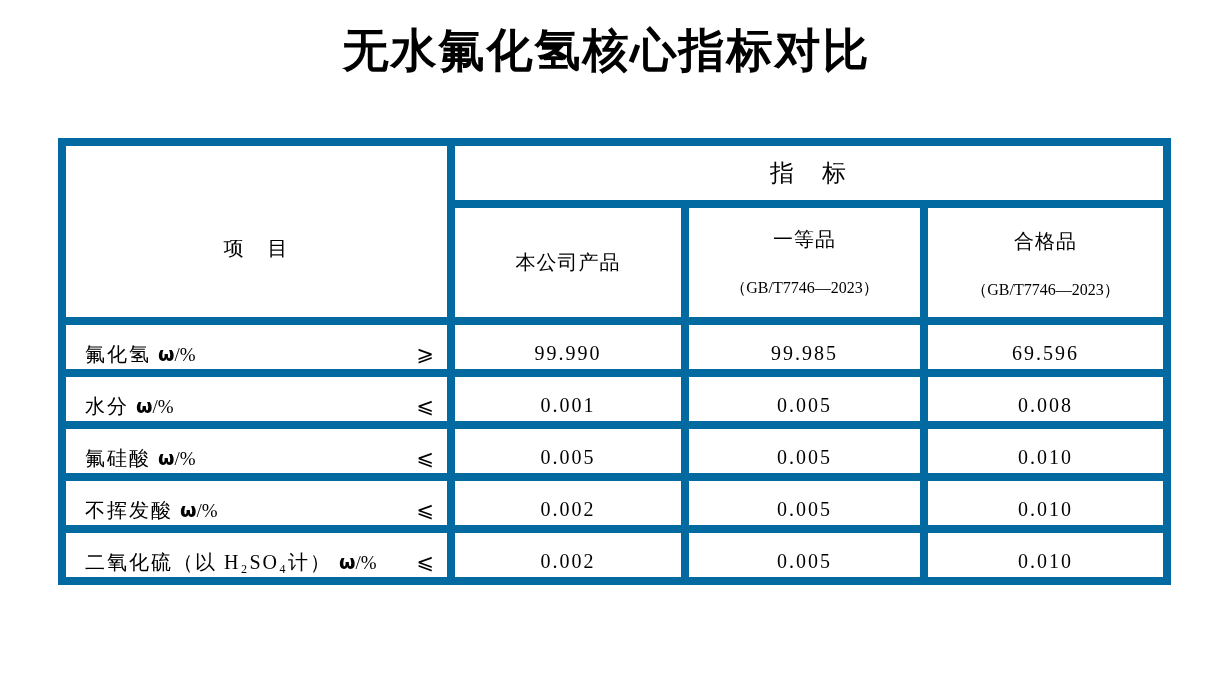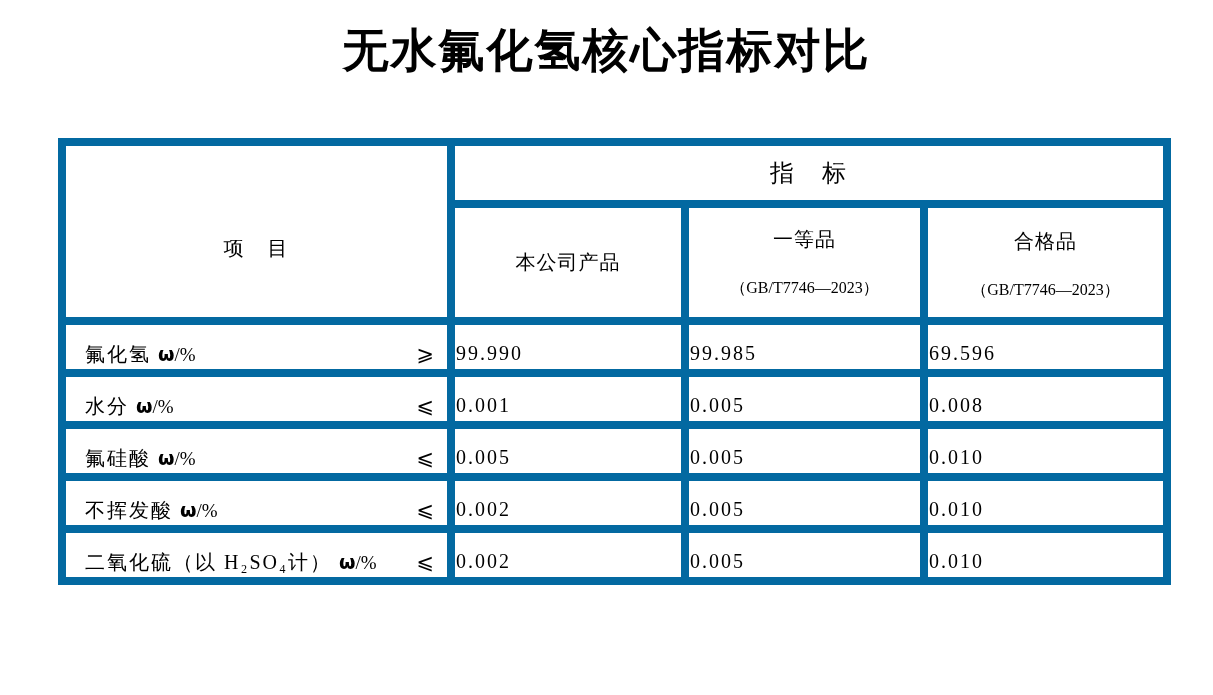--- a/index.html
+++ b/index.html
@@ -94,20 +94,21 @@
     font-weight: bold;
     font-size: 19px;
   }
   .per { font-size: 19px; }
   .op {
     font-family: "DejaVu Sans", sans-serif;
     font-size: 21px;
     line-height: 1;
   }
   .val {
+    text-align: center;
     font-size: 20px;
     letter-spacing: 2px;
     padding-top: 13px;
   }
 </style>
 </head>
 <body>
 
 <h1 class="title">无水氟化氢核心指标对比</h1>
 

